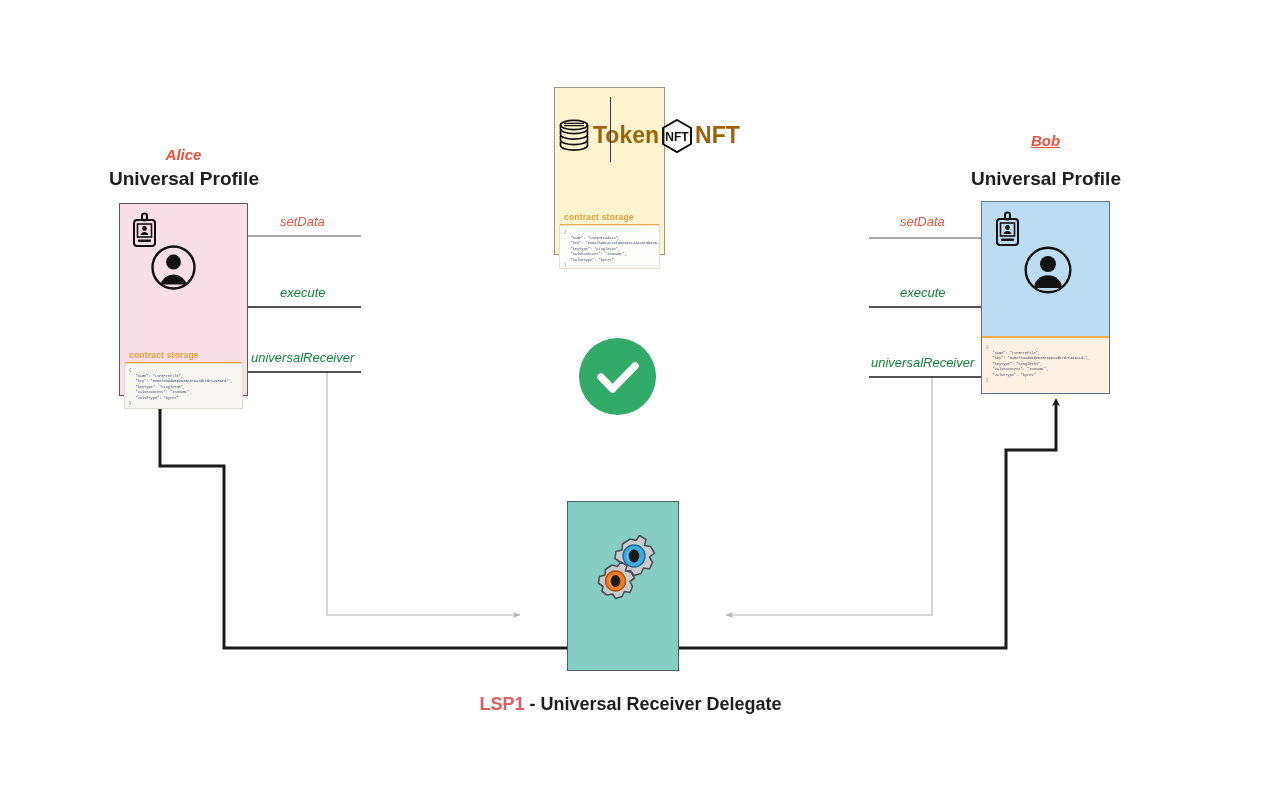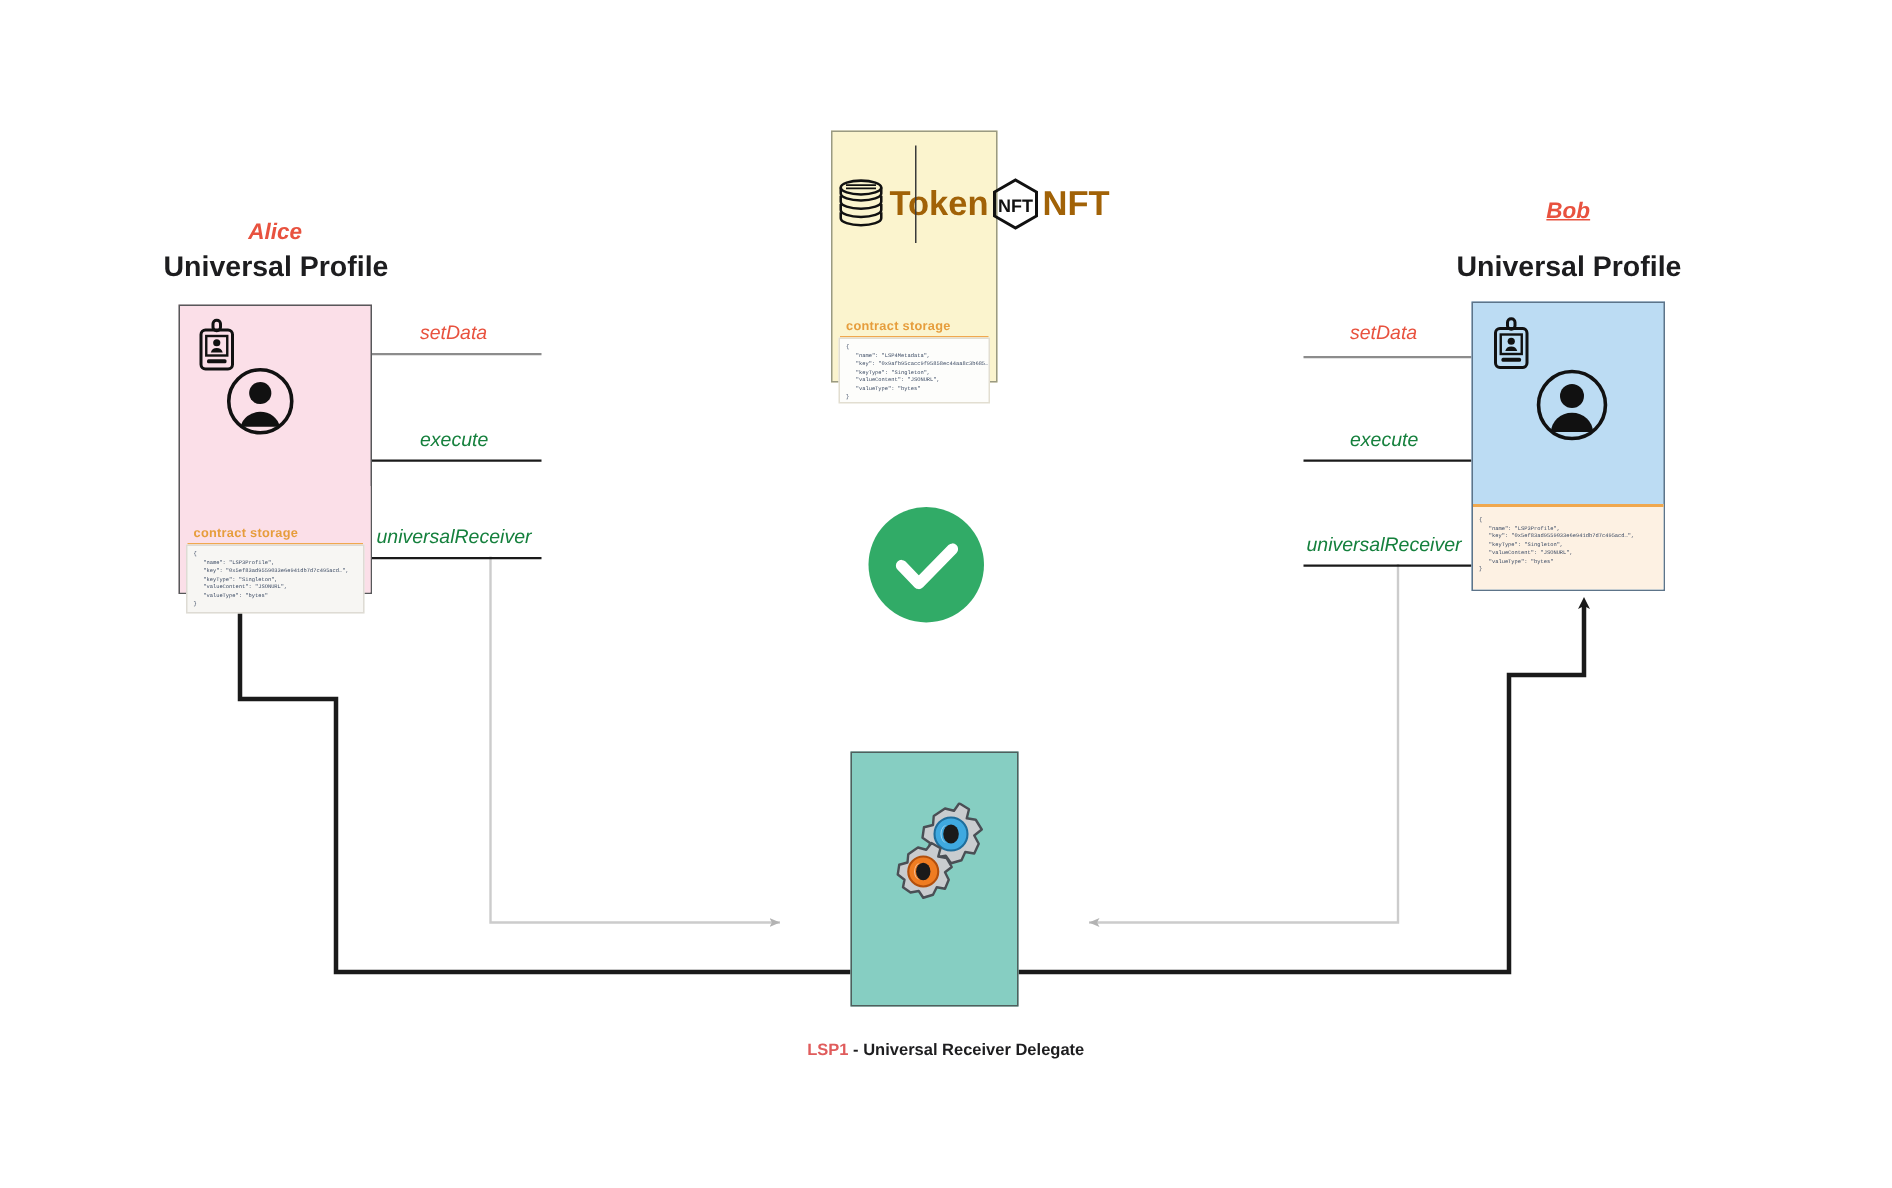--- a/index.html
+++ b/index.html
@@ -147,21 +147,21 @@
   
   #delegate-box {
     left: 567px; top: 501px; width: 112px; height: 170px;
     background: #86cec2;
     border: 1.2px solid #4f5f5d;
   }
   #delegate-caption {
     position: absolute;
     left: 0; right: 0; top: 694px;
     text-align: center;
-    font-size: 11px;
+    font-size: 18px;
     font-weight: bold;
     color: #1d1d1f;
   }
   #delegate-caption .lsp { color: #e05c5c; }
 
   
   #check-badge {
     position: absolute;
     left: 579px; top: 338px;
     width: 77px; height: 77px;

